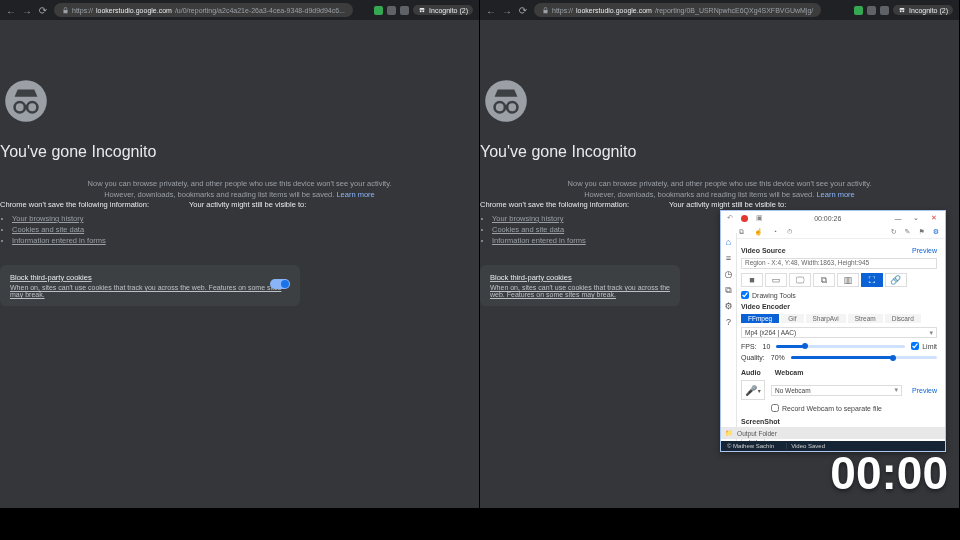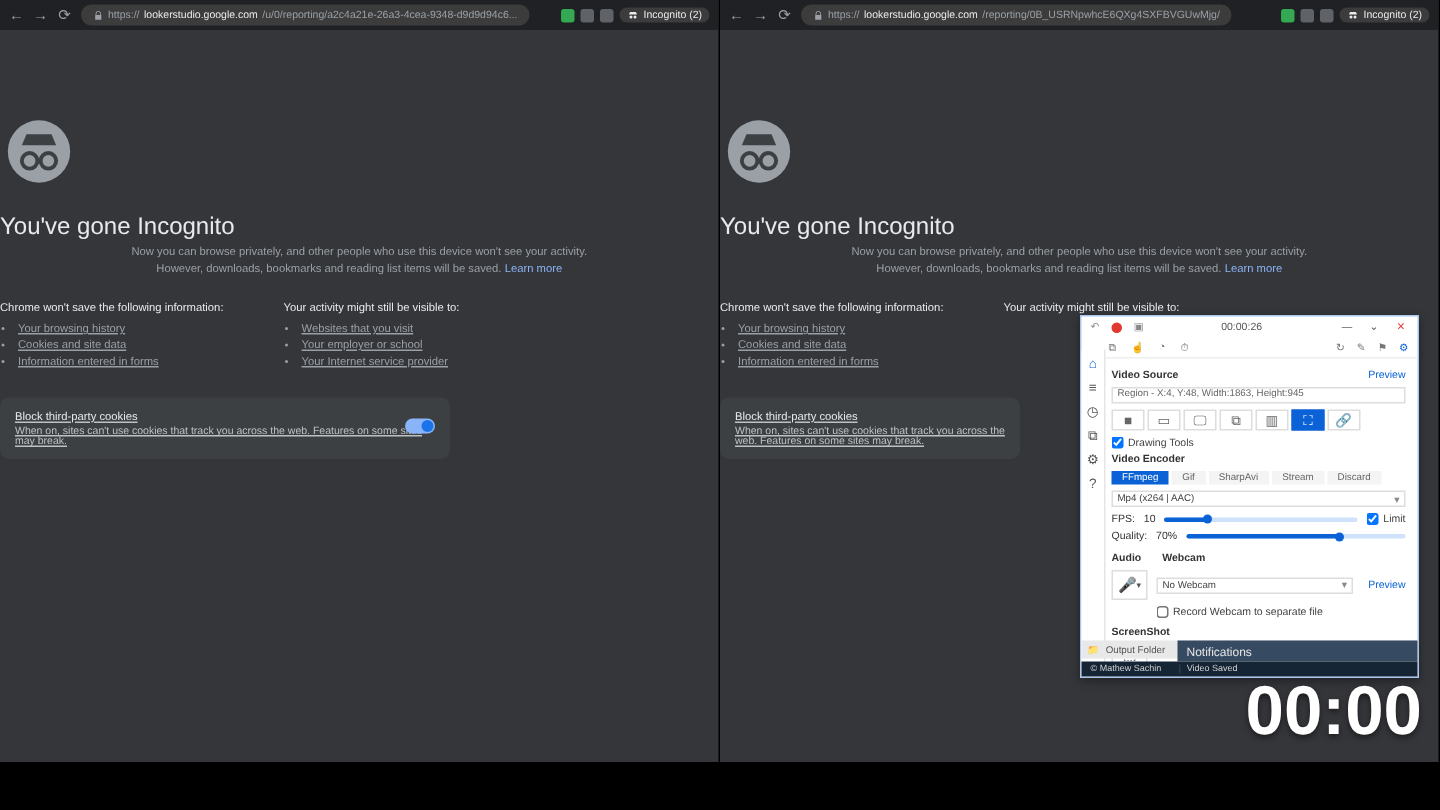--- a/index.html
+++ b/index.html
@@ -12,23 +12,23 @@
   .url-pill { background: #3c3c3c; border-radius: 10px; height: 14px; display: flex; align-items: center; padding: 0 8px; font-size: 7px; color: #e8eaed; gap: 3px; min-width: 220px; }
   .url-dim { color: #9aa0a6; }
   .tb-right { margin-left: auto; display: flex; align-items: center; gap: 4px; }
   .ext-icon { width: 9px; height: 9px; background: #5f6368; border-radius: 2px; }
   .ext-icon.green { background: #34a853; }
   .incog-chip { display:flex;align-items:center;gap:3px;background:#3c3c3c;border-radius:8px;padding:1px 5px;font-size:7px;color:#e8eaed; }
   .incog-chip svg { width:8px;height:8px; }
   .content { flex: 1; overflow: hidden; display: flex; flex-direction: column; padding-top: 55px; color: #e8eaed; }
   .incog-svg { width: 52px; height: 52px; }
   .title { font-size: 16px; margin-top: 16px; font-weight: 400; }
-  .blurb { font-size: 7.5px; color:#9aa0a6; text-align:center; margin-top:2px; line-height:1.4; }
+  .blurb { font-size: 7.5px; color:#9aa0a6; text-align:center; margin-top:18px; line-height:1.4; }
   .blurb a { color:#8ab4f8; }
-  .cols { display:flex; gap: 40px; margin-top: 16px; font-size: 7.5px; color:#e8eaed; }
+  .cols { display:flex; gap: 40px; font-size: 7.5px; color:#e8eaed; }
   .cols .hd { color:#e8eaed; margin-bottom:5px; }
   .cols ul { list-style: disc; padding-left: 12px; color:#9aa0a6; }
   .cols li { margin-bottom:2px;text-decoration:underline; }
   .cookie-box { margin-top:18px; background:#3c4043; border-radius:6px; width: 300px; padding:8px 10px; font-size:7px; color:#bdc1c6; position:relative;text-decoration:underline; }
   .cookie-box .ct { color:#e8eaed; font-size:7.5px; margin-bottom:2px; }
   .toggle { position:absolute; right:10px; top:14px; width:20px; height:10px; background:#8ab4f8; border-radius:6px; }
   .toggle::after { content:""; position:absolute; width:8px;height:8px;background:#1a73e8;border-radius:50%;top:1px;right:1px; }
 
   
   .captura { position:absolute; right:14px; top:210px; width:226px; background:#fff; border:1px solid #aac6ee; font-size:7px; color:#333; box-shadow:0 2px 6px rgba(0,0,0,.4); }
@@ -119,25 +119,20 @@
           <div>
             <div class="hd">Chrome won't save the following information:</div>
             <ul>
               <li>Your browsing history</li>
               <li>Cookies and site data</li>
               <li>Information entered in forms</li>
             </ul>
           </div>
           <div>
             <div class="hd">Your activity might still be visible to:</div>
-            <ul>
-              <li>Websites that you visit</li>
-              <li>Your employer or school</li>
-              <li>Your Internet service provider</li>
-            </ul>
           </div>
         </div>
         <div class="cookie-box">
           <div class="ct">Block third-party cookies</div>
           <div>When on, sites can't use cookies that track you across the web. Features on some sites may break.</div>
           <div class="toggle"></div>
         </div>
       </div>
     </div>
 
@@ -312,21 +307,20 @@
         </div>
 
       <div class="cap-row" style="margin-top:6px">
           <span class="cap-h">ScreenShot</span>
         </div>
       <div class="cap-row">
           <div class="audiobox" style="height:14px">⬚</div>
         </div>
     </div>
     <div class="folderbar">📁 <span>Output Folder</span></div>
-    <div class="notif">Notifications</div>
     <div class="taskbar">
       <span>© <span>Mathew Sachin</span></span>
       <span class="tb-item">Video Saved</span>
     </div>
   </div>
 
   <div class="bigclock">00:00</div>
 
 </div>
 

